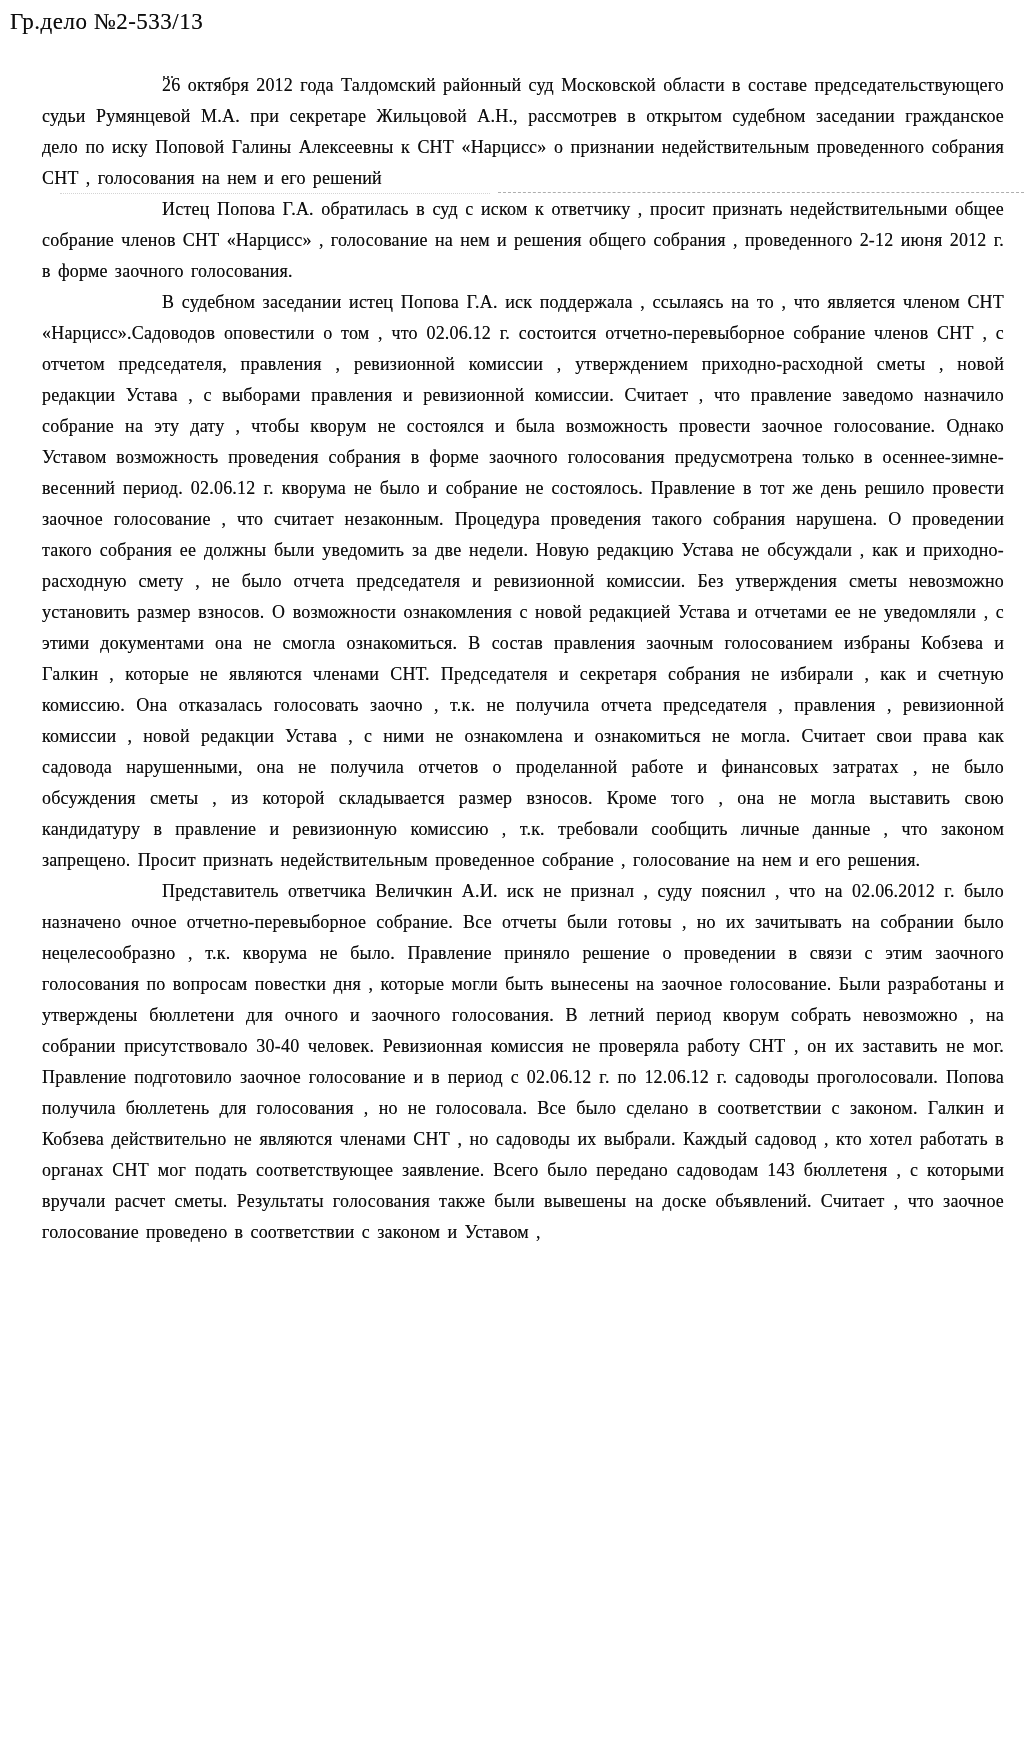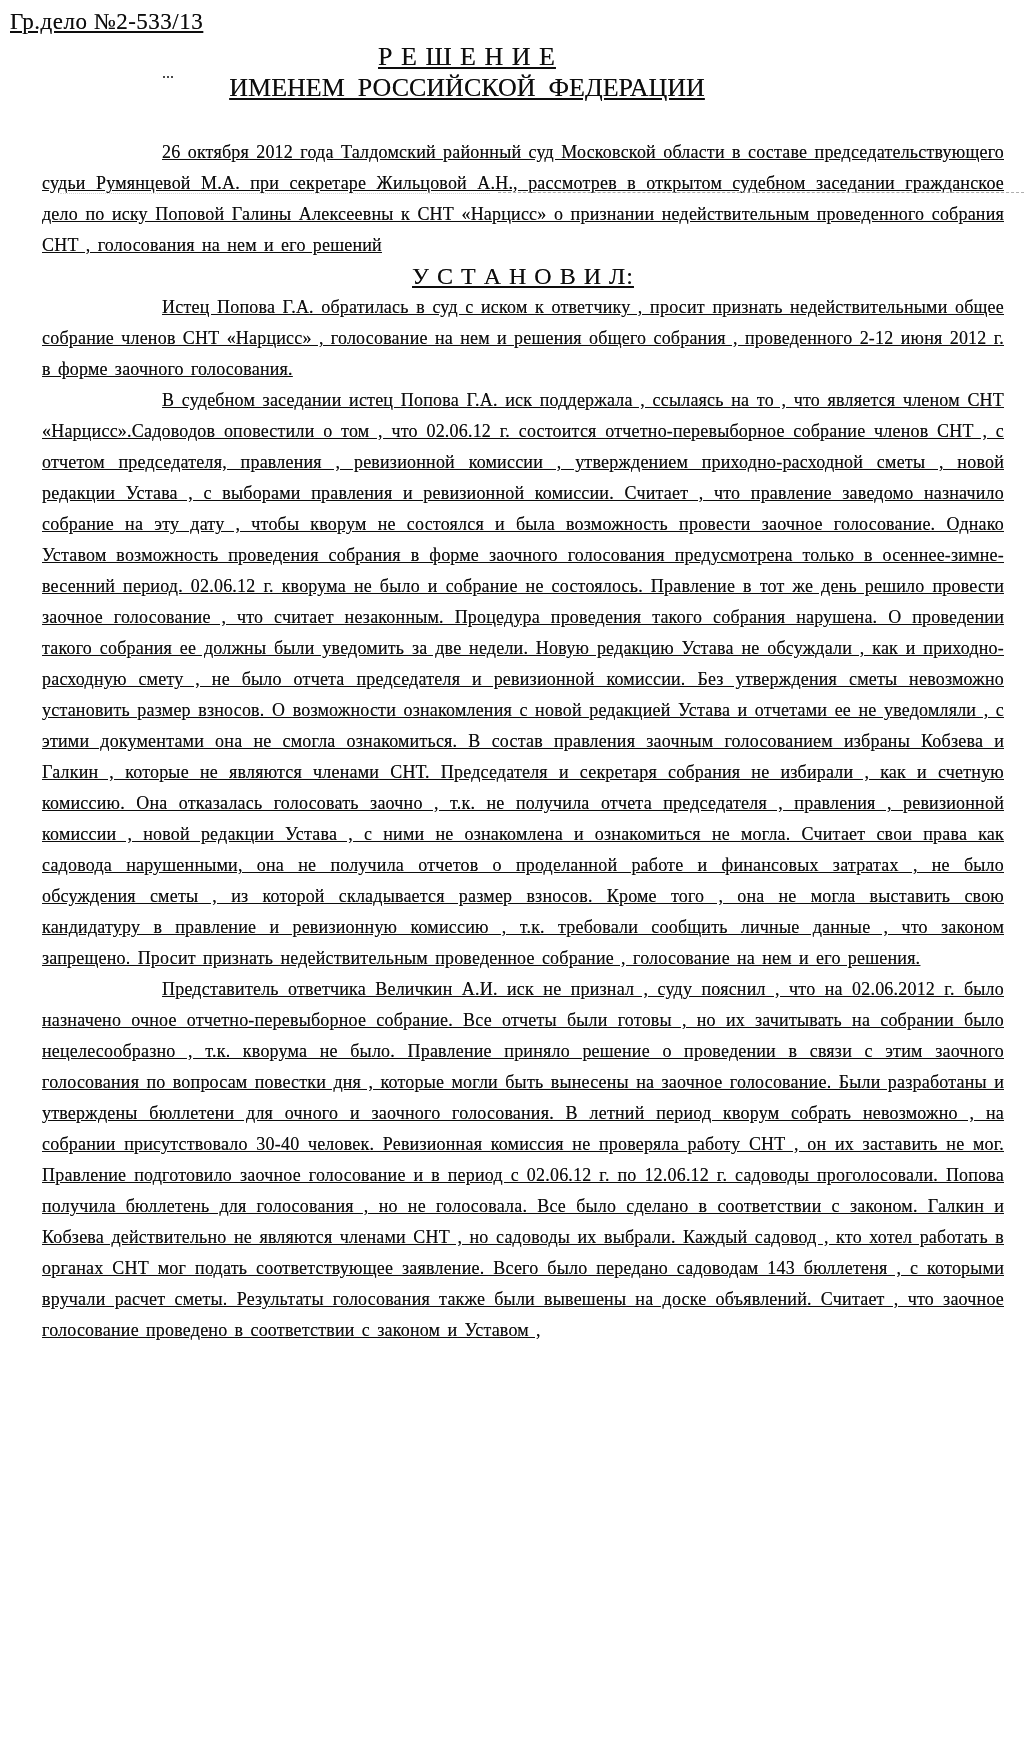--- a/index.html
+++ b/index.html
@@ -8,21 +8,20 @@
   .page {
     position: relative;
     width: 1024px;
     height: 1750px;
     background: #ffffff;
     color: #0d0d0d;
     font-family: "Liberation Serif", "DejaVu Serif", serif;
     padding: 8px 20px 0 42px;
     overflow: hidden;
     text-shadow: 0 0 0.4px rgba(0,0,0,0.55);
-    text-decoration: underline;
   }
 
   .case-number {
     font-size: 23px;
     line-height: 28px;
     margin-left: -32px;
     letter-spacing: 0.5px;
   }
 
   .title-block {
@@ -93,32 +92,27 @@
 </style>
 </head>
 <body>
 
 <div class="page">
 
   <div class="case-number">Гр.дело №2-533/13</div>
 
   <span class="scan-speck"></span>
 
-  <div class="title-block">
-    <div class="title">Р Е Ш Е Н И Е</div>
-    <div class="subtitle">ИМЕНЕМ  РОССИЙСКОЙ  ФЕДЕРАЦИИ</div>
-  </div>
 
   <span class="scan-dashed-line"></span>
   <span class="scan-dashed-line-left"></span>
 
   <div class="body-block">
     <p class="para">26 октября 2012 года Талдомский районный суд Московской области в составе председательствующего судьи Румянцевой М.А. при секретаре Жильцовой А.Н., рассмотрев в открытом судебном заседании гражданское дело по иску Поповой Галины Алексеевны к СНТ «Нарцисс» о признании недействительным проведенного собрания СНТ , голосования на нем и его решений</p>
 
-    <div class="heading">У С Т А Н О В И Л:</div>
 
     <p class="para">Истец Попова Г.А. обратилась в суд с иском к ответчику , просит признать недействительными общее собрание членов СНТ «Нарцисс» , голосование на нем и решения общего собрания , проведенного 2-12 июня 2012 г. в форме заочного голосования.</p>
 
     <p class="para">В судебном заседании истец Попова Г.А. иск поддержала , ссылаясь на то , что является членом СНТ «Нарцисс».Садоводов оповестили о том , что 02.06.12 г. состоится отчетно-перевыборное собрание членов СНТ , с отчетом председателя, правления , ревизионной комиссии , утверждением приходно-расходной сметы , новой редакции Устава , с выборами правления и ревизионной комиссии. Считает , что правление заведомо назначило собрание на эту дату , чтобы кворум не состоялся и была возможность провести заочное голосование. Однако Уставом возможность проведения собрания в форме заочного голосования предусмотрена только в осеннее-зимне-весенний период. 02.06.12 г. кворума не было и собрание не состоялось. Правление в тот же день решило провести заочное голосование , что считает незаконным. Процедура проведения такого собрания нарушена. О проведении такого собрания ее должны были уведомить за две недели. Новую редакцию Устава не обсуждали , как и приходно-расходную смету , не было отчета председателя и ревизионной комиссии. Без утверждения сметы невозможно установить размер взносов. О возможности ознакомления с новой редакцией Устава и отчетами ее не уведомляли , с этими документами она не смогла ознакомиться. В состав правления заочным голосованием избраны Кобзева и Галкин , которые не являются членами СНТ. Председателя и секретаря собрания не избирали , как и счетную комиссию. Она отказалась голосовать заочно , т.к. не получила отчета председателя , правления , ревизионной комиссии , новой редакции Устава , с ними не ознакомлена и ознакомиться не могла. Считает свои права как садовода нарушенными, она не получила отчетов о проделанной работе и финансовых затратах , не было обсуждения сметы , из которой складывается размер взносов. Кроме того , она не могла выставить свою кандидатуру в правление и ревизионную комиссию , т.к. требовали сообщить личные данные , что законом запрещено. Просит признать недействительным проведенное собрание , голосование на нем и его решения.</p>
 
     <p class="para">Представитель ответчика Величкин А.И. иск не признал , суду пояснил , что на 02.06.2012 г. было назначено очное отчетно-перевыборное собрание. Все отчеты были готовы , но их зачитывать на собрании было нецелесообразно , т.к. кворума не было. Правление приняло решение о проведении в связи с этим заочного голосования по вопросам повестки дня , которые могли быть вынесены на заочное голосование. Были разработаны и утверждены бюллетени для очного и заочного голосования. В летний период кворум собрать невозможно , на собрании присутствовало 30-40 человек. Ревизионная комиссия не проверяла работу СНТ , он их заставить не мог. Правление подготовило заочное голосование и в период с 02.06.12 г. по 12.06.12 г. садоводы проголосовали. Попова получила бюллетень для голосования , но не голосовала. Все было сделано в соответствии с законом. Галкин и Кобзева действительно не являются членами СНТ , но садоводы их выбрали. Каждый садовод , кто хотел работать в органах СНТ мог подать соответствующее заявление. Всего было передано садоводам 143 бюллетеня , с которыми вручали расчет сметы. Результаты голосования также были вывешены на доске объявлений. Считает , что заочное голосование проведено в соответствии с законом и Уставом ,</p>
   </div>
 
 </div>
 

